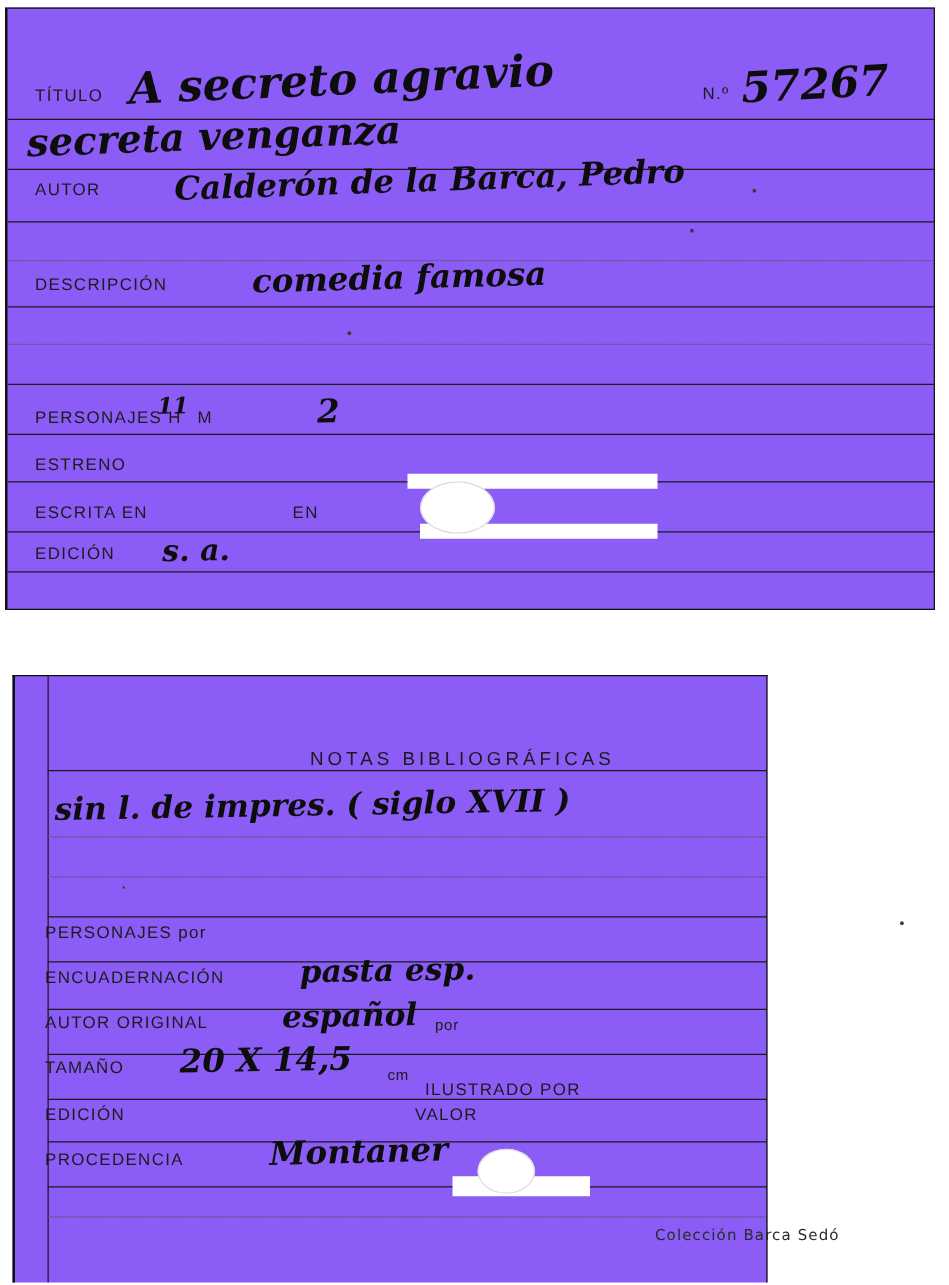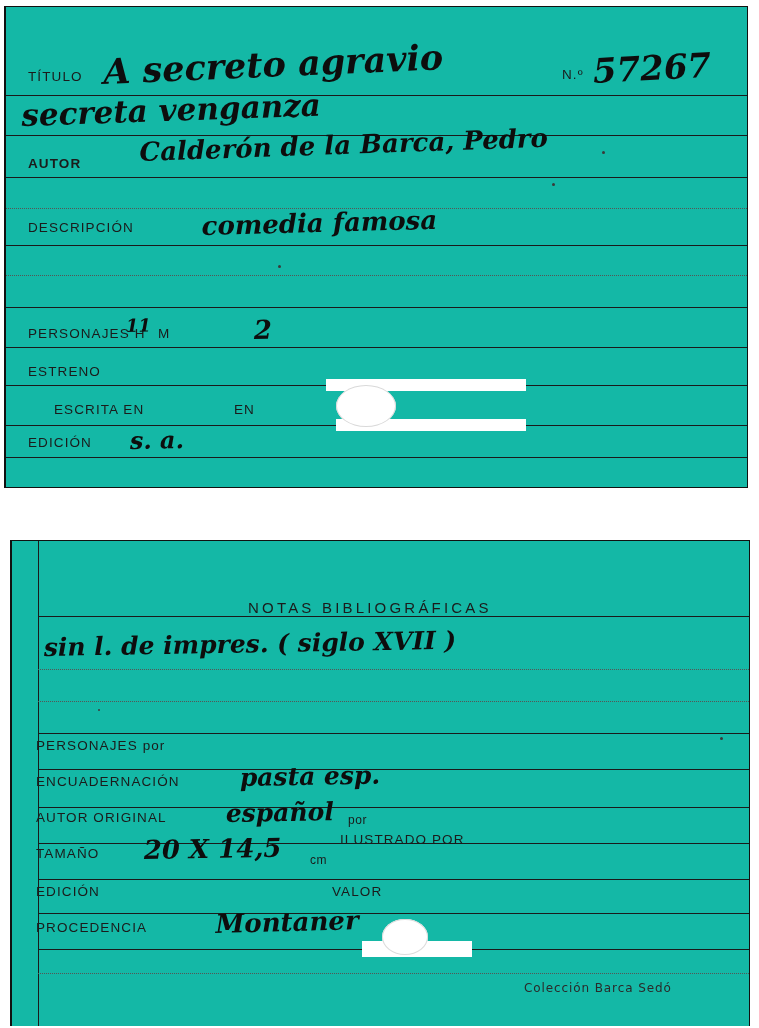--- a/index.html
+++ b/index.html
@@ -11,39 +11,39 @@
     width: 759px;
     height: 1028px;
     position: relative;
     font-family: "Liberation Sans", sans-serif;
     color: #111;
     overflow: hidden;
   }
 
   .card {
     position: absolute;
-    background: #14b8a6;
+    background: #8b5cf6;
     box-sizing: border-box;
   }
 
   
   #card-top {
     left: 4px;
     top: 6px;
     width: 744px;
     height: 482px;
     border: 1.5px solid #111;
     border-left: 2.5px solid #111;
   }
 
   
   #card-bottom {
     left: 10px;
     top: 540px;
-    width: 740px;
+    width: 604px;
     height: 486px;
     border: 1.5px solid #111;
     border-left: 2.5px solid #111;
     border-bottom: none;
     text-decoration: underline;
   }
 
   .rule {
     position: absolute;
     left: 0;
@@ -128,26 +128,26 @@
   <div class="rule" style="top:378px;"></div>
   <div class="rule" style="top:418px;"></div>
   <div class="rule" style="top:450px;"></div>
 
   <div class="patch" style="left:320px; top:372px; width:200px; height:12px;"></div>
   <div class="patch" style="left:330px; top:412px; width:190px; height:12px;"></div>
   <div class="smudge" style="left:330px; top:378px; width:60px; height:42px; box-shadow:0 0 0 1px #d9d9d9 inset;"></div>
 
   <div class="label" style="left:22px; top:62px;">TÍTULO</div>
   <div class="label" style="left:556px; top:60px;">N.º</div>
-  <div class="label" style="left:22px; top:149px;font-weight:bold;">AUTOR</div>
+  <div class="label" style="left:22px; top:137px;">AUTOR</div>
   <div class="label" style="left:22px; top:213px;">DESCRIPCIÓN</div>
   <div class="label" style="left:22px; top:319px;">PERSONAJES H</div>
   <div class="label" style="left:152px; top:319px;">M</div>
   <div class="label" style="left:22px; top:357px;text-align:right;">ESTRENO</div>
-  <div class="label" style="left:22px; top:395px;margin-left:26px;">ESCRITA EN</div>
+  <div class="label" style="left:22px; top:395px;">ESCRITA EN</div>
   <div class="label" style="left:228px; top:395px;">EN</div>
   <div class="label" style="left:22px; top:428px;">EDICIÓN</div>
 
   <div class="hand" style="left:98px; top:44px; font-size:35px; transform:rotate(-2.5deg);">A secreto agravio</div>
   <div class="hand" style="left:16px; top:90px; font-size:31px; transform:rotate(-2deg);">secreta venganza</div>
   <div class="hand" style="left:588px; top:44px; font-size:34px; transform:rotate(-3deg);">57267</div>
   <div class="hand" style="left:134px; top:130px; font-size:26px; transform:rotate(-2deg);">Calderón de la Barca, Pedro</div>
   <div class="hand" style="left:196px; top:204px; font-size:26px; transform:rotate(-1.5deg);">comedia famosa</div>
   <div class="hand" style="left:120px; top:308px; font-size:18px; transform:rotate(-1deg);">11</div>
   <div class="hand" style="left:248px; top:308px; font-size:26px; transform:rotate(-1deg);">2</div>
@@ -180,21 +180,21 @@
   <div class="notas-title" style="left:236px; top:58px;">NOTAS BIBLIOGRÁFICAS</div>
 
   <div class="hand" style="left:32px; top:92px; font-size:25px; transform:rotate(-1deg);">sin l. de impres.      ( siglo XVII )</div>
 
   <div class="label" style="left:24px; top:197px;">PERSONAJES por</div>
   <div class="label" style="left:24px; top:233px;">ENCUADERNACIÓN</div>
   <div class="label" style="left:24px; top:269px;">AUTOR ORIGINAL</div>
   <div class="label sm" style="left:336px; top:272px;">por</div>
   <div class="label" style="left:24px; top:305px;">TAMAÑO</div>
   <div class="label sm" style="left:298px; top:312px;">cm</div>
-  <div class="label" style="left:328px; top:291px;">ILUSTRADO POR</div>
+  <div class="label" style="left:328px; top:323px;">ILUSTRADO POR</div>
   <div class="label" style="left:24px; top:343px;">EDICIÓN</div>
   <div class="label" style="left:320px; top:343px;">VALOR</div>
   <div class="label" style="left:24px; top:379px;">PROCEDENCIA</div>
 
   <div class="hand" style="left:228px; top:222px; font-size:25px; transform:rotate(-1deg);">pasta esp.</div>
   <div class="hand" style="left:214px; top:258px; font-size:25px; transform:rotate(-1deg);">español</div>
   <div class="hand" style="left:132px; top:294px; font-size:26px; transform:rotate(-1deg);">20 X 14,5</div>
   <div class="hand" style="left:204px; top:368px; font-size:26px; transform:rotate(-1.5deg);">Montaner</div>
 
   <div class="collection" style="left:512px; top:440px;">Colección Barca Sedó</div>

